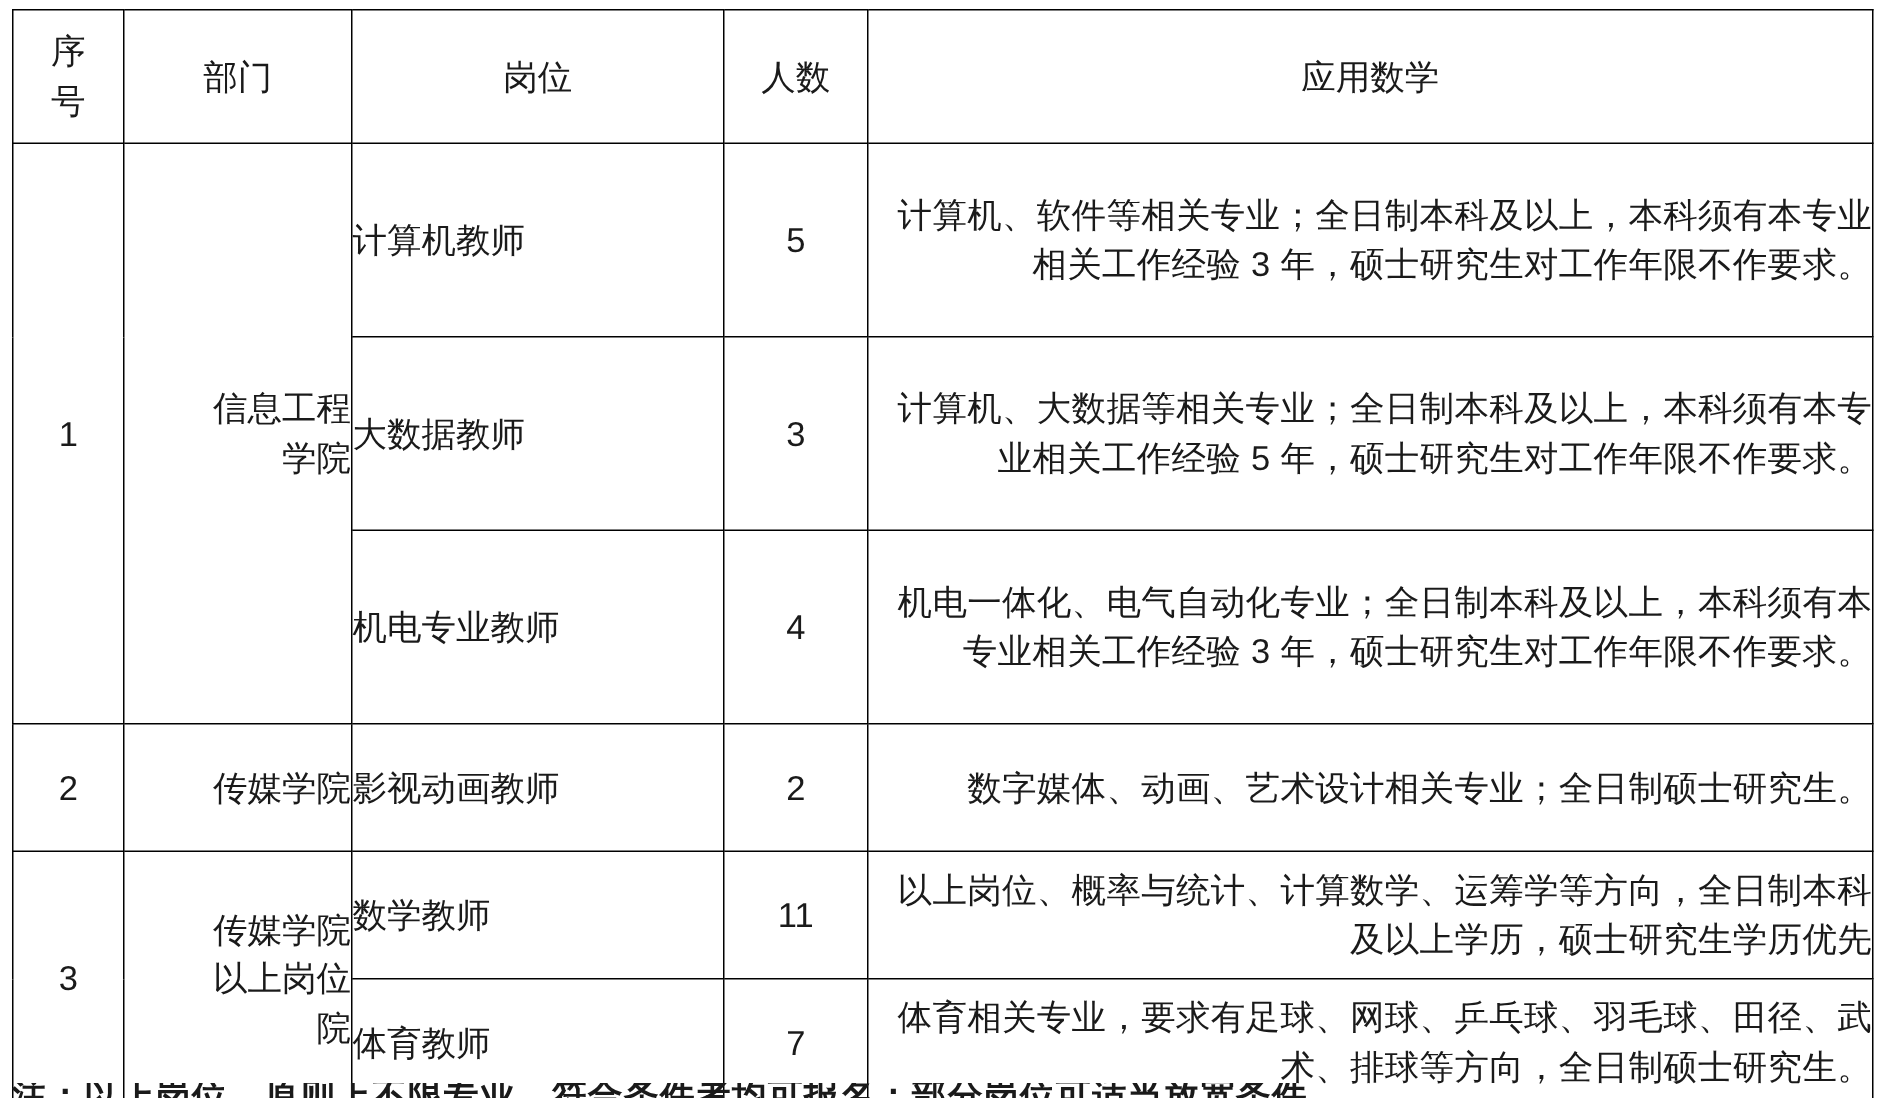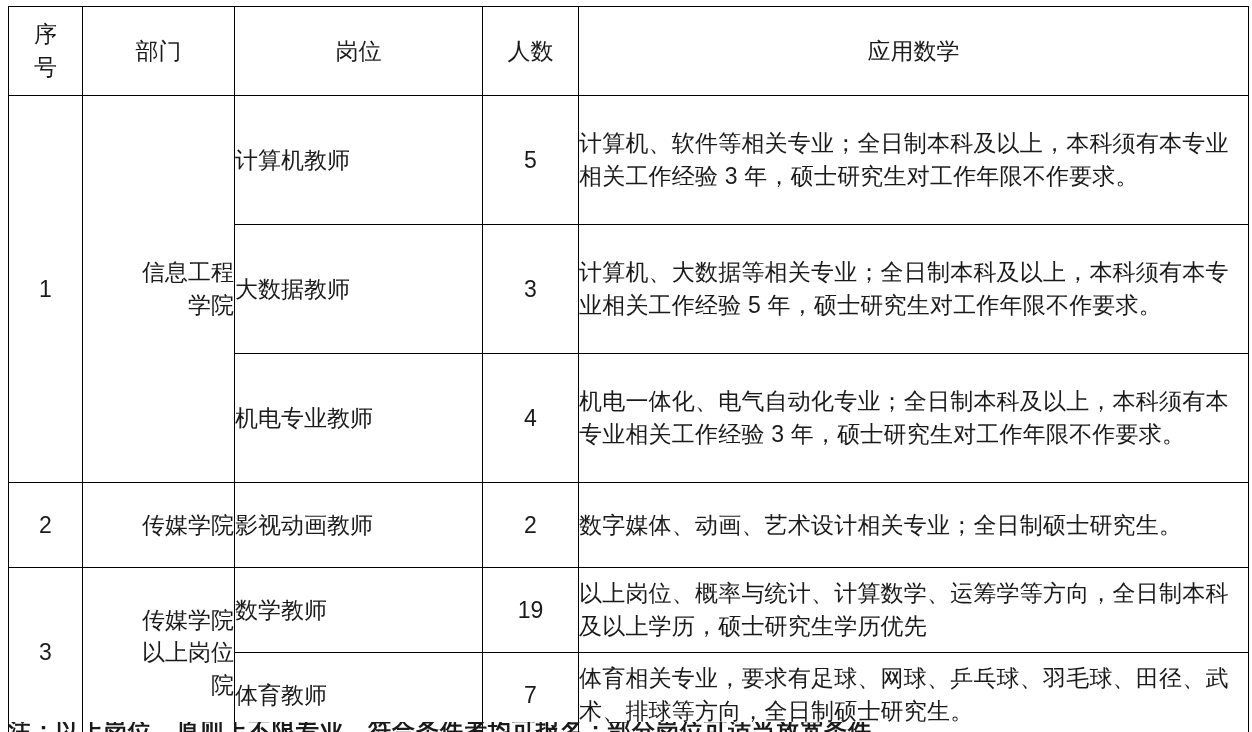--- a/index.html
+++ b/index.html
@@ -45,21 +45,21 @@
 
   thead td {
     text-align: center;
     height: 88px;
     font-size: 24px;
   }
   .hdr-no {
     line-height: 1.12;
   }
   .cell-req {
-    text-align: left;
+    text-align: right;
     padding: 9px 10px 9px 12px;
     letter-spacing: 0.2px;
   }
   .cell-dept {
     text-align: right;
     line-height: 1.45;
     padding: 0 6px;
   }
   .cell-post {
     text-align: left;
@@ -159,21 +159,21 @@
       </tr>
 
       <tr class="r5">
         <td class="cell-no" rowspan="2">3</td>
         <td class="cell-dept" rowspan="2">
           <div>传媒学院</div>
           <div>以上岗位</div>
           <div>院</div>
         </td>
         <td class="cell-post">数学教师</td>
-        <td class="cell-num">19</td>
+        <td class="cell-num">11</td>
         <td class="cell-req">以上岗位、概率与统计、计算数学、运筹学等方向，全日制本科及以上学历，硕士研究生学历优先</td>
       </tr>
 
       <tr class="r6">
         <td class="cell-post">体育教师</td>
         <td class="cell-num">7</td>
         <td class="cell-req">体育相关专业，要求有足球、网球、乒乓球、羽毛球、田径、武术、排球等方向，全日制硕士研究生。</td>
       </tr>
 
     </tbody>

